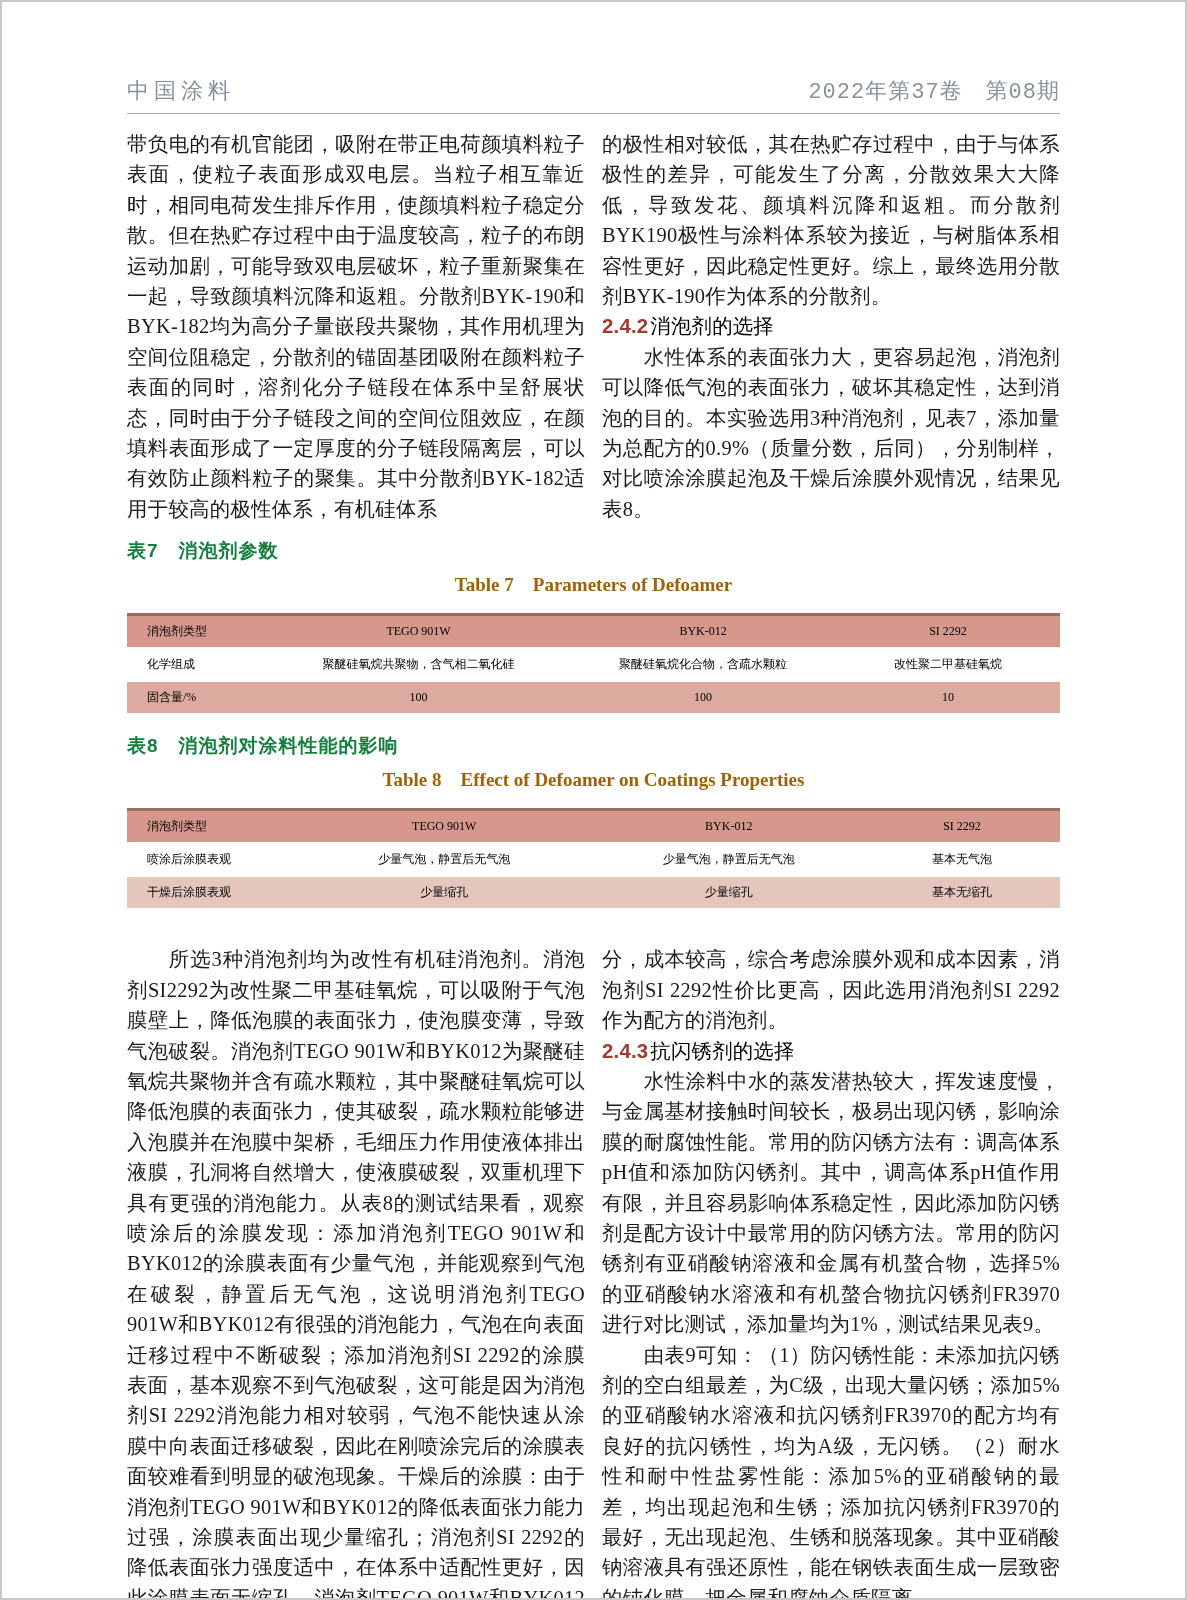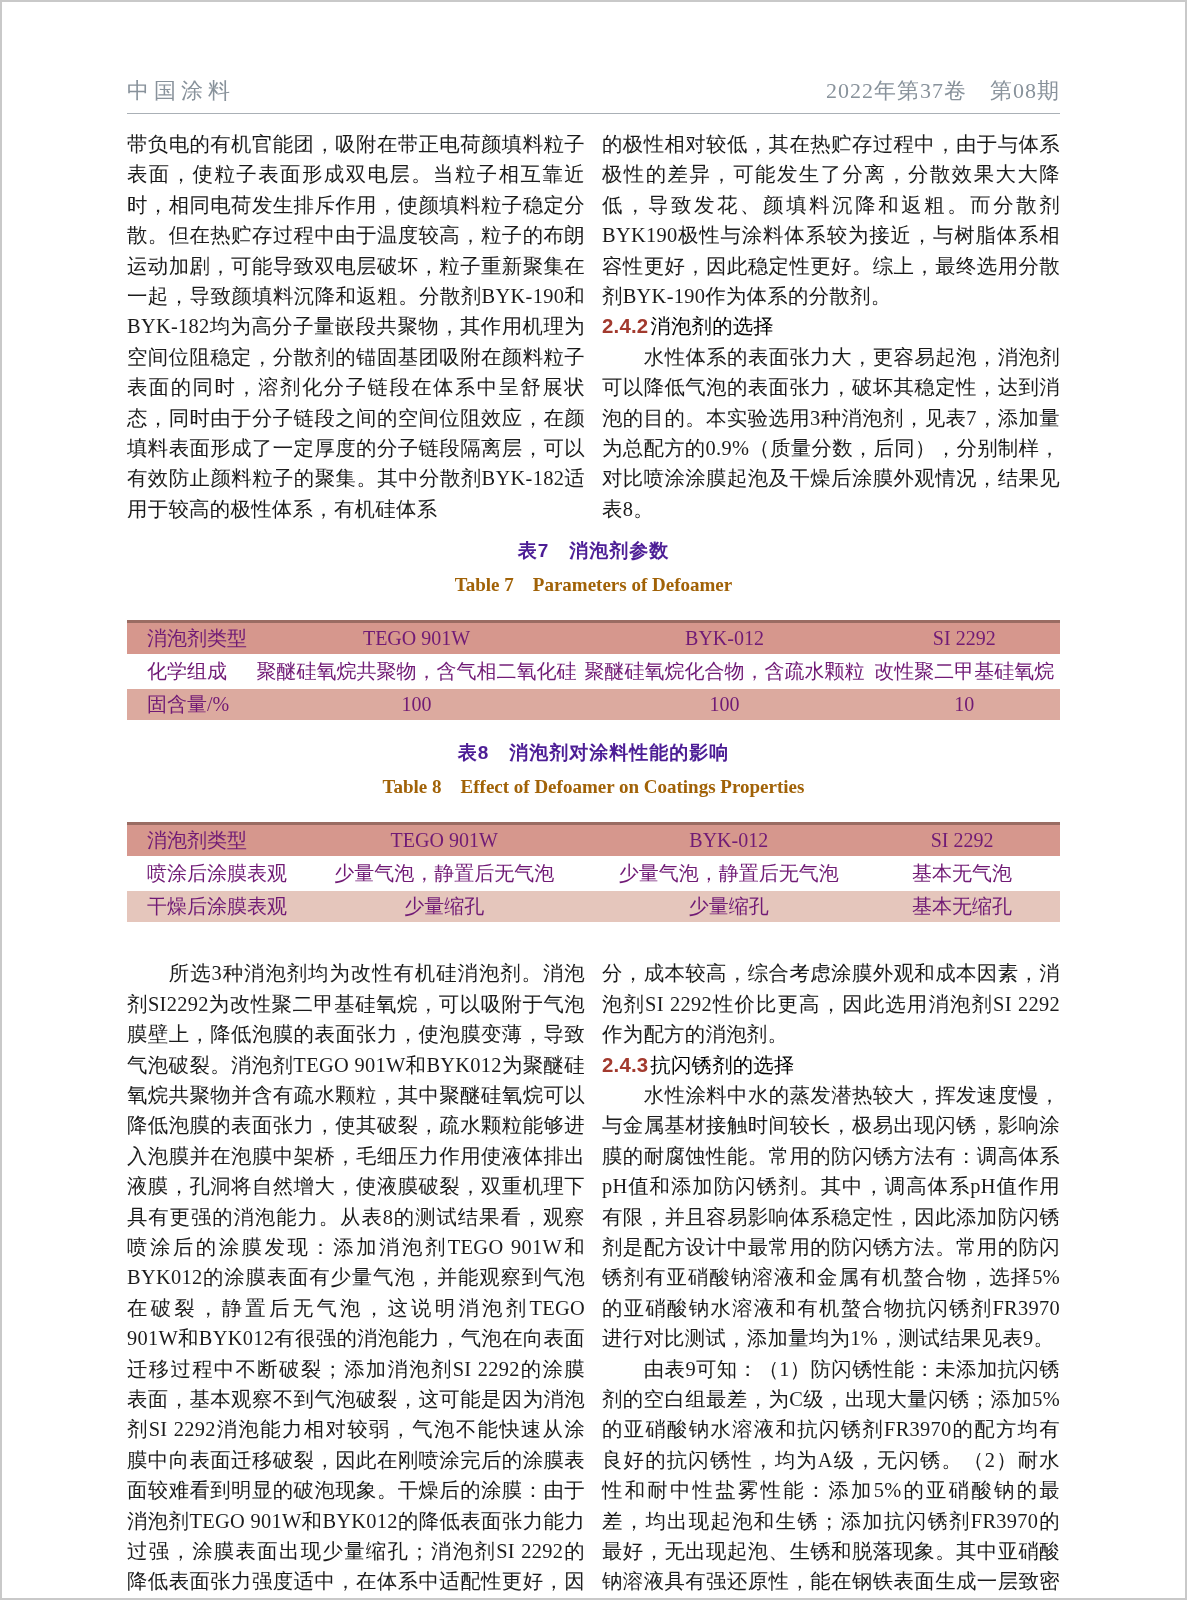--- a/index.html
+++ b/index.html
@@ -8,45 +8,45 @@
     background:#ffffff;border:2px solid #c9c9c9;overflow:hidden;
     font-family:"Liberation Serif","DejaVu Serif",serif;color:#1b1b1b;
   }
   .page{padding:0 125px 0 125px;}
   
   .pagehead{
     margin-top:74px;display:flex;justify-content:space-between;align-items:flex-end;
     color:#88929b;font-size:22px;padding-bottom:7px;border-bottom:1.5px solid #aab0b6;
   }
   .journal-name{letter-spacing:5px;}
-  .issue-info{letter-spacing:1px;}
+  .issue-info{letter-spacing:1px;font-family:Liberation Mono, monospace;}
   
   .cols{display:flex;gap:17px;}
   .cols.top{margin-top:15px;}
   .cols.bottom{margin-top:34px;}
   .col{width:458px;font-size:20.4px;line-height:30.4px;text-align:justify;letter-spacing:0.3px;}
   .col p{margin:0;}
   p.indent{text-indent:2.05em;}
   .sec-head{display:block;font-family:"Liberation Sans","DejaVu Sans",sans-serif;letter-spacing:0.2px;}
   .sec-num{color:#a23a2e;font-weight:bold;margin-right:2px;}
   .sec-title{color:#000000;}
   
   .table-wrap{margin-top:15px;}
   .cap-zh{
-    text-align:center;font-family:"Liberation Sans","DejaVu Sans",sans-serif;
-    font-weight:bold;font-size:19px;color:#4c1d95;line-height:23px;letter-spacing:1px;
+    text-align:left;font-family:"Liberation Sans","DejaVu Sans",sans-serif;
+    font-weight:bold;font-size:19px;color:#15803d;line-height:23px;letter-spacing:1px;
   }
   .cap-en{
     text-align:center;font-family:"Liberation Serif","DejaVu Serif",serif;
     font-weight:bold;font-size:19px;color:#a16207;line-height:24px;margin-top:11px;
   }
   table.data{
-    width:100%;border-collapse:collapse;margin-top:23px;
+    width:100%;border-collapse:collapse;margin-top:16px;
     border-top:3px solid #9a6c63;border-bottom:2.5px solid #9a6c63;
-    font-size:20px;color:#701a75;
+    font-size:12px;color:#000000;
   }
   table.data td{
     height:29px;text-align:center;padding:1px 4px;white-space:nowrap;
     border-bottom:2px solid #ffffff;
   }
   table.data td.first{text-align:left;padding-left:20px;}
   tr.shade-a td{background:#d6978d;}
   tr.shade-b td{background:#dcaa9f;}
   tr.shade-c td{background:#e5c6bc;}
 </style>

